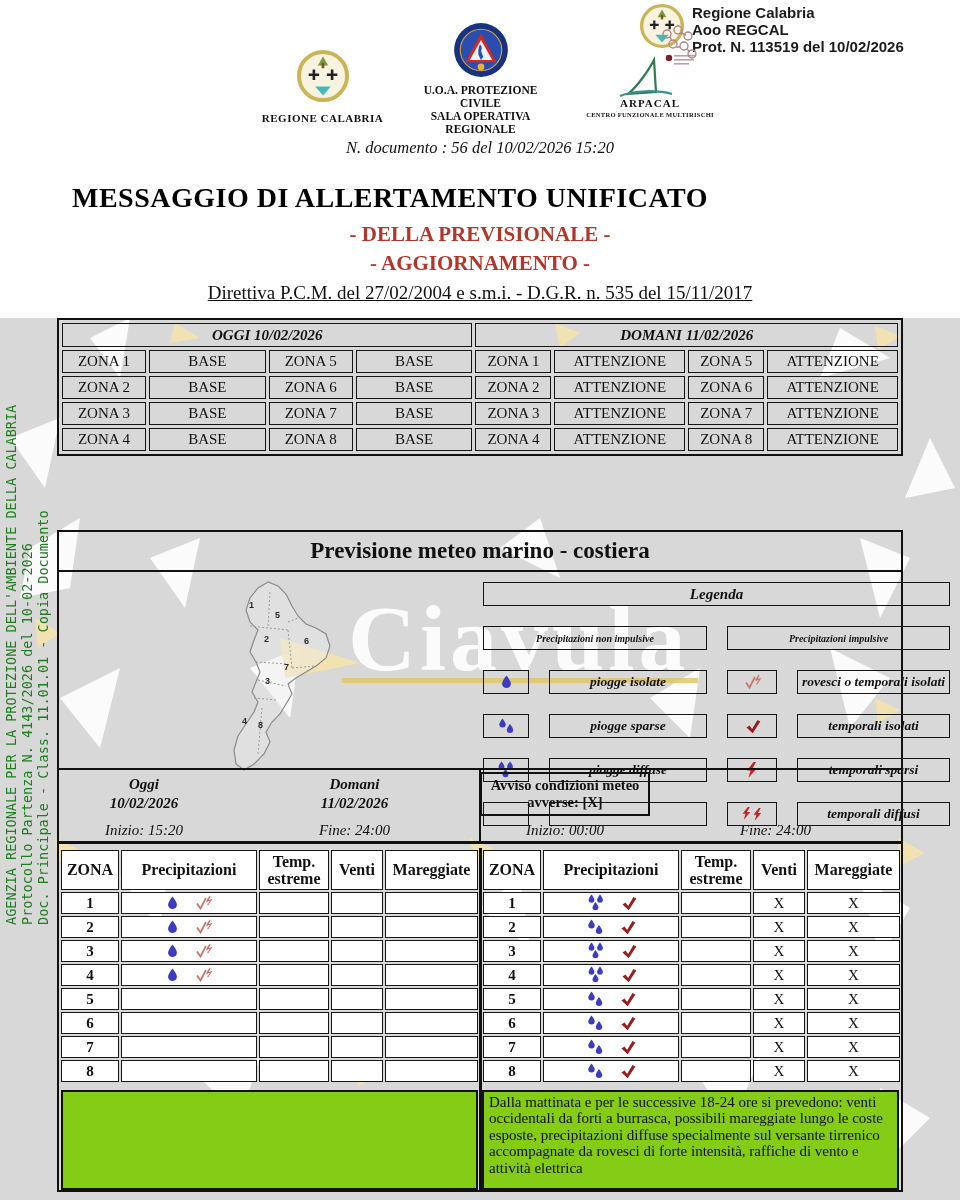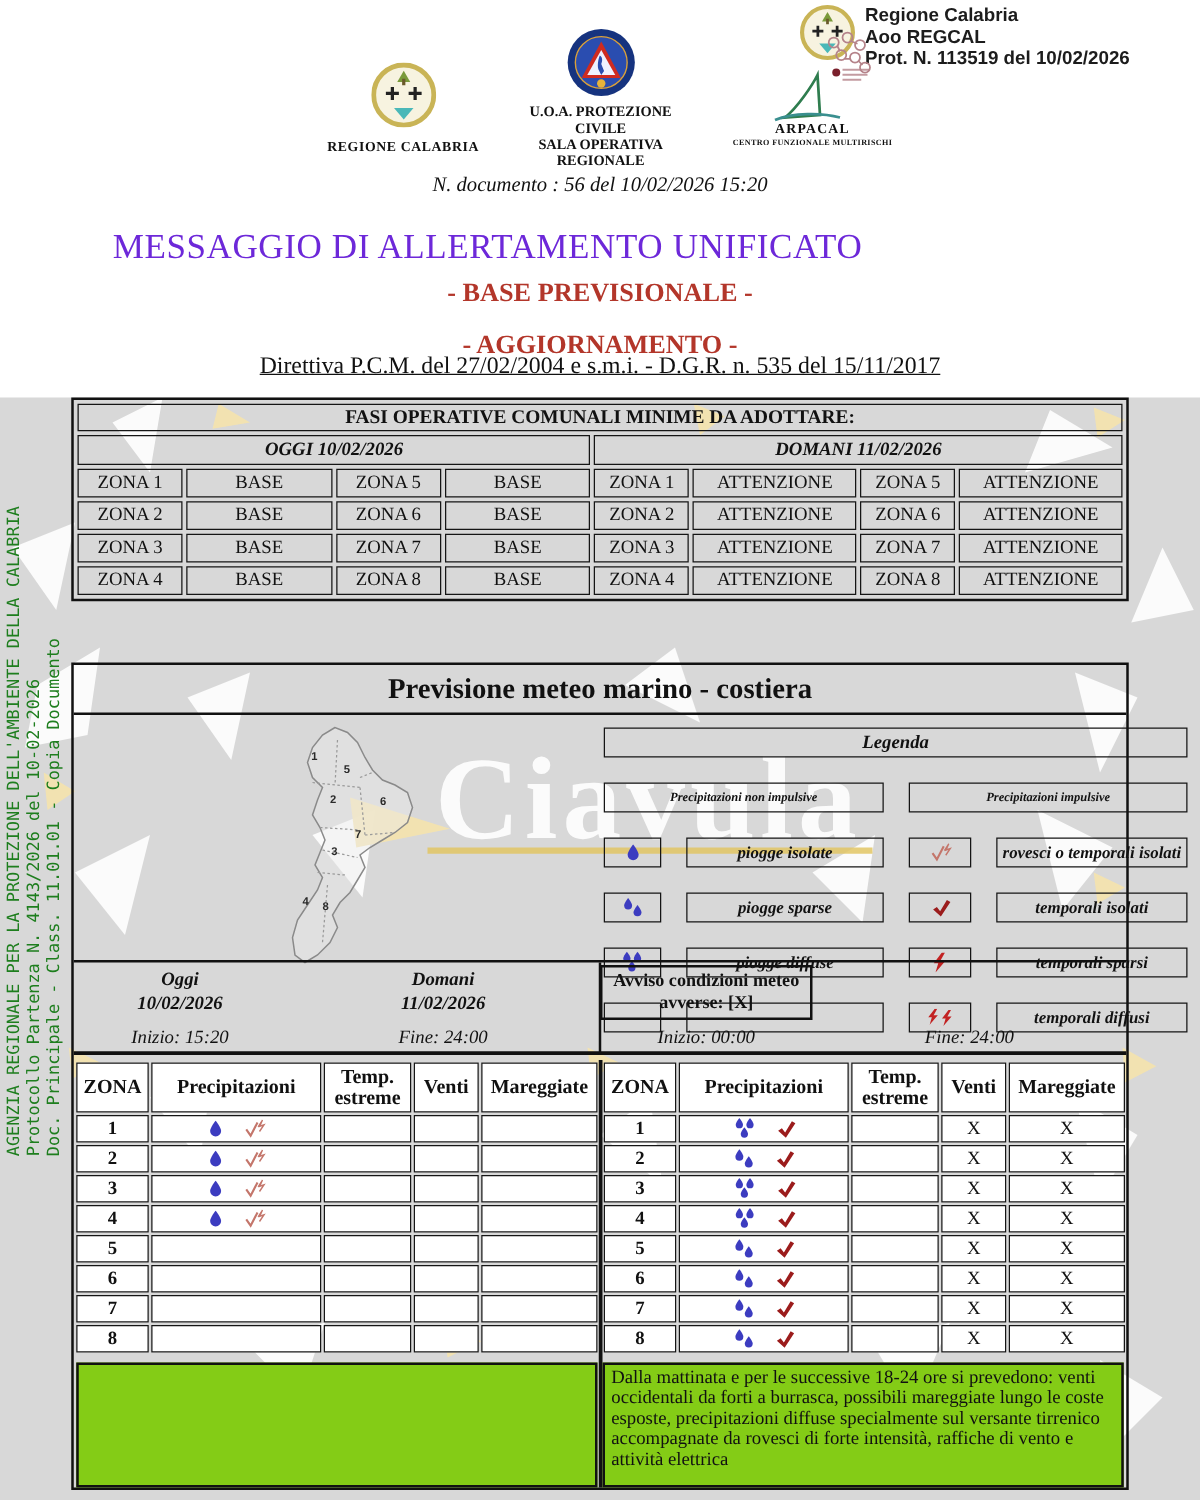--- a/index.html
+++ b/index.html
@@ -21,23 +21,23 @@
   #cap-regione { left:250px; top:112px; width:145px; text-align:center; font-size:11px; font-weight:bold; letter-spacing:.5px; }
   #logo-pc { left:453px; top:22px; }
   #cap-pc { left:408px; top:84px; width:145px; text-align:center; font-size:11.5px; font-weight:bold; line-height:13px; }
   #logo-arpacal { left:616px; top:56px; }
   #logo-molecule { left:655px; top:24px; }
   #cap-arpacal { left:580px; top:98px; width:140px; text-align:center; font-weight:bold; font-size:11px; letter-spacing:1px; line-height:11px; }
   #cap-arpacal .tiny { font-size:6.5px; letter-spacing:.3px; font-weight:bold; }
   #doc-number { left:0; top:138px; width:960px; text-align:center; font-style:italic; font-size:16.5px; }
 
   
-  #title-main { left:0; top:182px; width:780px; text-align:center; font-weight:normal; font-size:28px; color:#6d28d9; letter-spacing:.5px; }
+  #title-main { left:0; top:182px; width:780px; text-align:center; font-weight:bold; font-size:28px; color:#000000; letter-spacing:.5px; }
   .title-sub  { left:0; width:960px; text-align:center; font-weight:bold; font-size:21px; color:#b3362a; }
-  #title-sub1 { top:222px; } #title-sub2 { top:263px; }
+  #title-sub1 { top:222px; } #title-sub2 { top:251px; }
   #directive  { left:0; top:282px; width:960px; text-align:center; font-size:19px;text-decoration:underline; }
 
   
   #sidebar { left:3px; top:925px; width:600px; transform:rotate(-90deg); transform-origin:0 0;
              font-family:"DejaVu Sans Mono","Liberation Mono",monospace; font-size:13.5px; line-height:16px;
              color:#1e7e1e; white-space:nowrap; }
 
   
   #phase-grid { left:57px; top:318px; width:846px; border:2px solid #111; background:transparent;
                 display:grid; grid-template-columns:84px 1fr 84px 1fr 76px 1.12fr 76px 1.12fr; gap:3px; padding:3px; }
@@ -195,26 +195,25 @@
     </g>
 </svg>
 <div class="abs" id="cap-arpacal">
   <div>ARPACAL</div>
   <div class="tiny">CENTRO FUNZIONALE MULTIRISCHI</div>
 </div>
 
 <div class="abs" id="doc-number">N. documento : 56 del 10/02/2026 15:20</div>
 
 <div class="abs" id="title-main">MESSAGGIO DI ALLERTAMENTO UNIFICATO</div>
-<div class="abs title-sub" id="title-sub1">- BASE PREVISIONALE -</div>
+<div class="abs title-sub" id="title-sub1">- DELLA PREVISIONALE -</div>
 <div class="abs title-sub" id="title-sub2">- AGGIORNAMENTO -</div>
 <div class="abs" id="directive">Direttiva P.C.M. del 27/02/2004 e s.m.i. - D.G.R. n. 535 del 15/11/2017</div>
 
 <div class="abs" id="phase-grid">
-    <div class="pcell phead">FASI OPERATIVE COMUNALI MINIME DA ADOTTARE:</div>
     <div class="pcell pday c14">OGGI 10/02/2026</div>
     <div class="pcell pday c58">DOMANI 11/02/2026</div>
     <div class="pcell">ZONA 1</div>
     <div class="pcell">BASE</div>
     <div class="pcell">ZONA 5</div>
     <div class="pcell">BASE</div>
     <div class="pcell">ZONA 1</div>
     <div class="pcell">ATTENZIONE</div>
     <div class="pcell">ZONA 5</div>
     <div class="pcell">ATTENZIONE</div>

